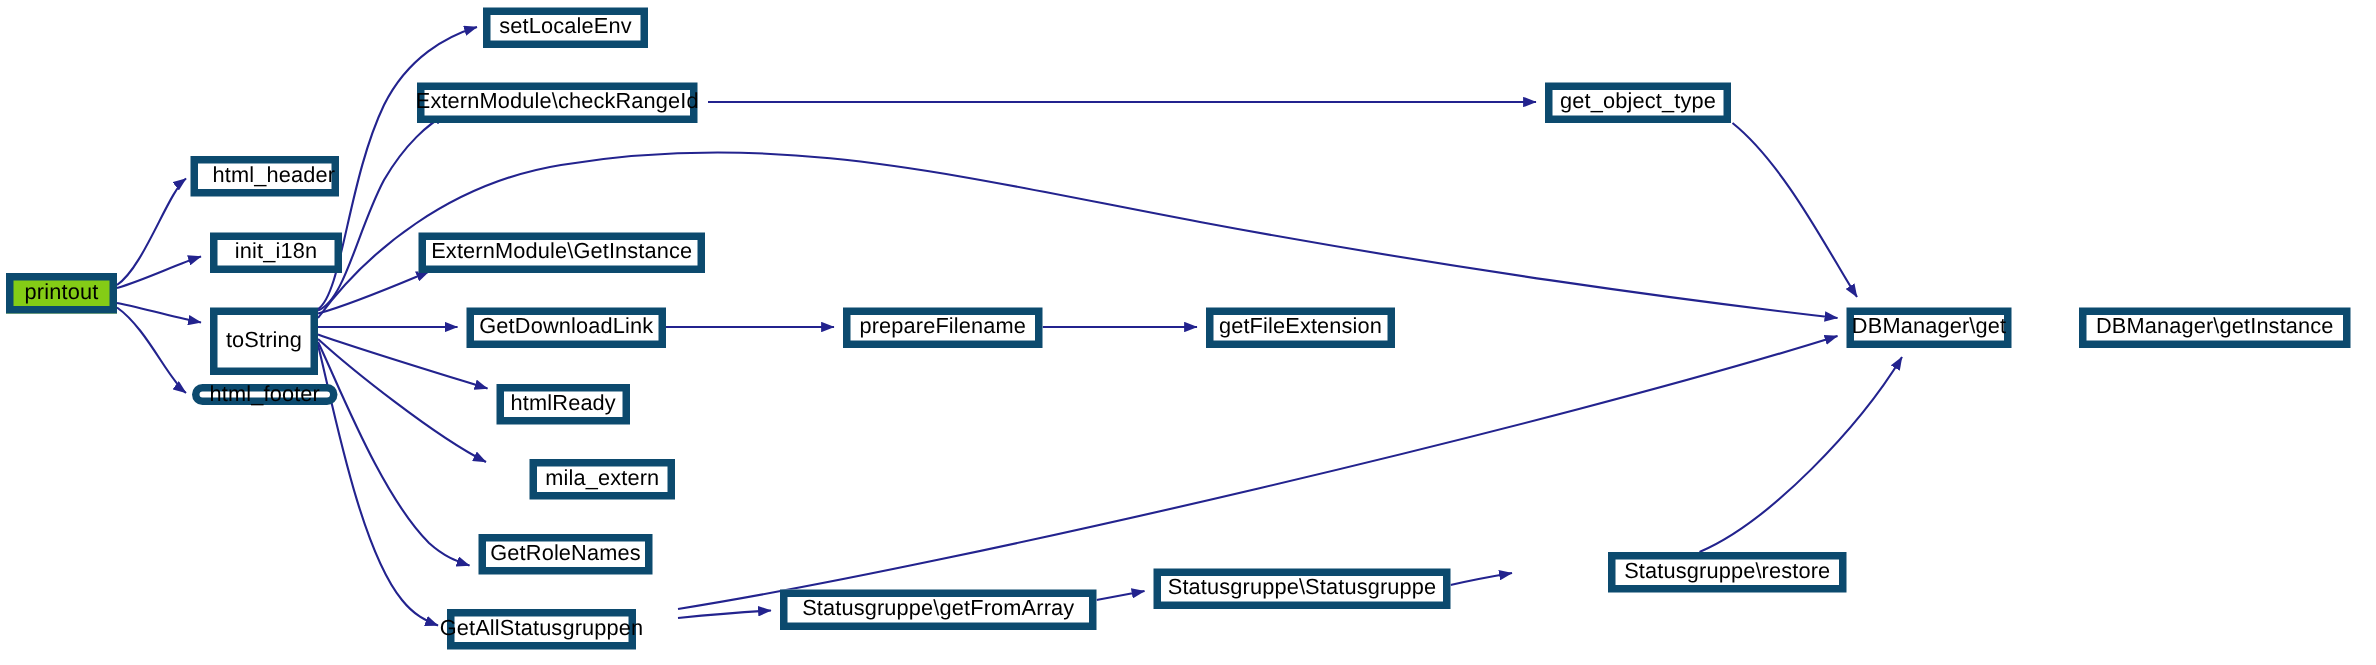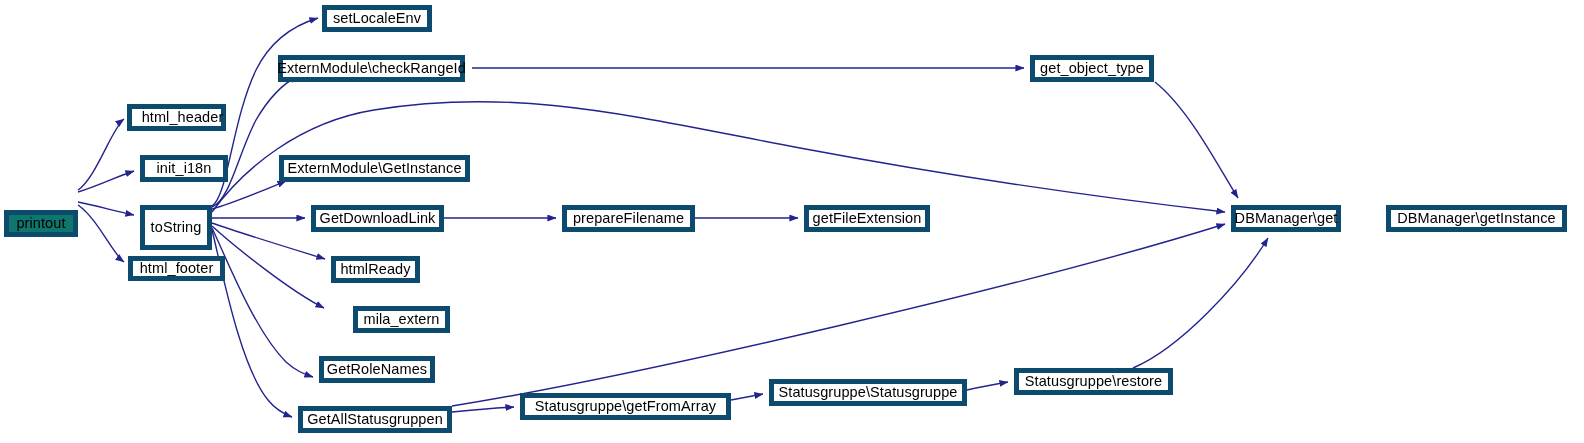--- a/index.html
+++ b/index.html
@@ -35,22 +35,21 @@
     font-size: 14.5px;
     line-height: 1;
     display: flex;
     align-items: center;
     justify-content: center;
     white-space: nowrap;
     letter-spacing: 0.1px;
     z-index: 2;
   }
   .node.root {
-    background: #0f766e;
-    margin-top: 28px;
+    background: #84cc16;
   }
   .node-label {
     display: block;
     padding: 0 7px;
   }
 </style>
 </head>
 <body>
 
 <div id="graph-canvas">
@@ -93,21 +92,21 @@
       </div>
       <div class="node" style="left: 127px; top: 104px; width: 99px; height: 27px; padding-left: 12px;">
         <span class="node-label">html_header</span>
       </div>
       <div class="node" style="left: 140px; top: 155px; width: 88px; height: 27px;">
         <span class="node-label">init_i18n</span>
       </div>
       <div class="node" style="left: 140px; top: 205px; width: 72px; height: 45px;">
         <span class="node-label">toString</span>
       </div>
-      <div class="node" style="left: 128px; top: 256px; width: 97px; height: 25px;">
+      <div class="node" style="left: 128px; top: 256px; width: 97px; height: 14px; border-radius: 10px;">
         <span class="node-label">html_footer</span>
       </div>
       <div class="node" style="left: 322px; top: 5px; width: 110px; height: 27px;">
         <span class="node-label">setLocaleEnv</span>
       </div>
       <div class="node" style="left: 278px; top: 55px; width: 187px; height: 27px;">
         <span class="node-label">ExternModule\checkRangeId</span>
       </div>
       <div class="node" style="left: 279px; top: 155px; width: 191px; height: 27px;">
         <span class="node-label">ExternModule\GetInstance</span>
@@ -117,36 +116,36 @@
       </div>
       <div class="node" style="left: 331px; top: 256px; width: 89px; height: 27px;">
         <span class="node-label">htmlReady</span>
       </div>
       <div class="node" style="left: 330px; top: 306px; width: 97px; height: 27px; margin-left: 23px;">
         <span class="node-label">mila_extern</span>
       </div>
       <div class="node" style="left: 319px; top: 356px; width: 116px; height: 27px;">
         <span class="node-label">GetRoleNames</span>
       </div>
-      <div class="node" style="left: 298px; top: 406px; width: 154px; height: 27px;">
+      <div class="node" style="left: 298px; top: 406px; width: 126px; height: 27px;">
         <span class="node-label">GetAllStatusgruppen</span>
       </div>
       <div class="node" style="left: 562px; top: 205px; width: 133px; height: 27px;">
         <span class="node-label">prepareFilename</span>
       </div>
       <div class="node" style="left: 804px; top: 205px; width: 126px; height: 27px;">
         <span class="node-label">getFileExtension</span>
       </div>
       <div class="node" style="left: 520px; top: 393px; width: 211px; height: 27px;">
         <span class="node-label">Statusgruppe\getFromArray</span>
       </div>
       <div class="node" style="left: 769px; top: 379px; width: 198px; height: 27px;">
         <span class="node-label">Statusgruppe\Statusgruppe</span>
       </div>
-      <div class="node" style="left: 1014px; top: 368px; width: 159px; height: 27px;">
+      <div class="node" style="left: 1072px; top: 368px; width: 159px; height: 27px;">
         <span class="node-label">Statusgruppe\restore</span>
       </div>
       <div class="node" style="left: 1030px; top: 55px; width: 124px; height: 27px;">
         <span class="node-label">get_object_type</span>
       </div>
       <div class="node" style="left: 1231px; top: 205px; width: 110px; height: 27px;">
         <span class="node-label">DBManager\get</span>
       </div>
       <div class="node" style="left: 1386px; top: 205px; width: 181px; height: 27px;">
         <span class="node-label">DBManager\getInstance</span>

